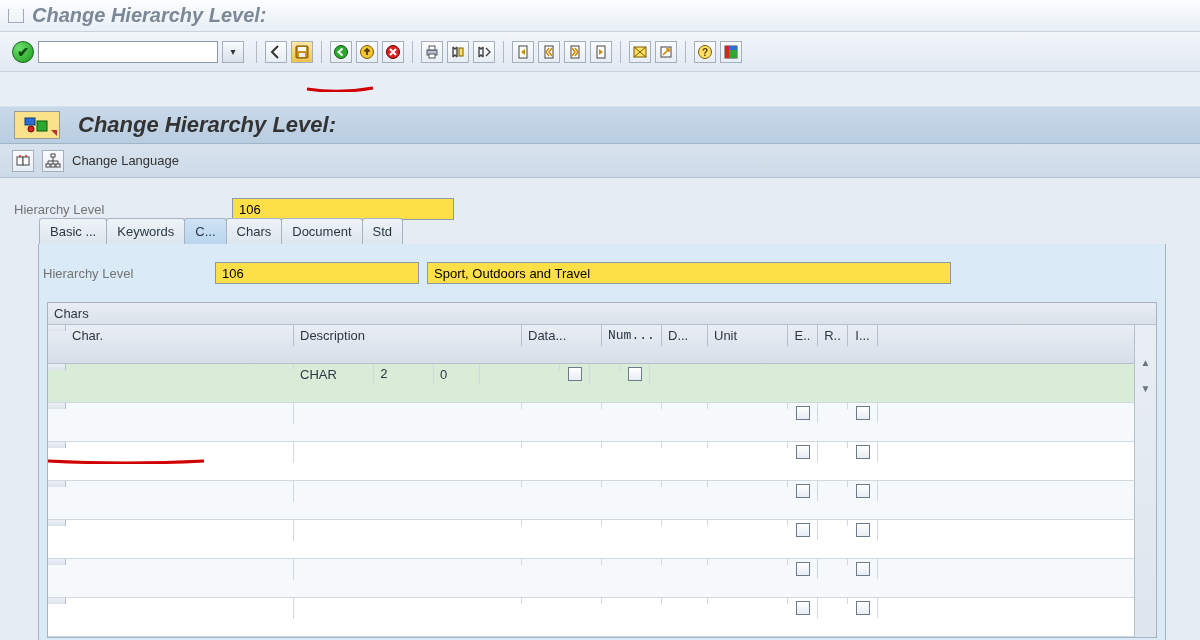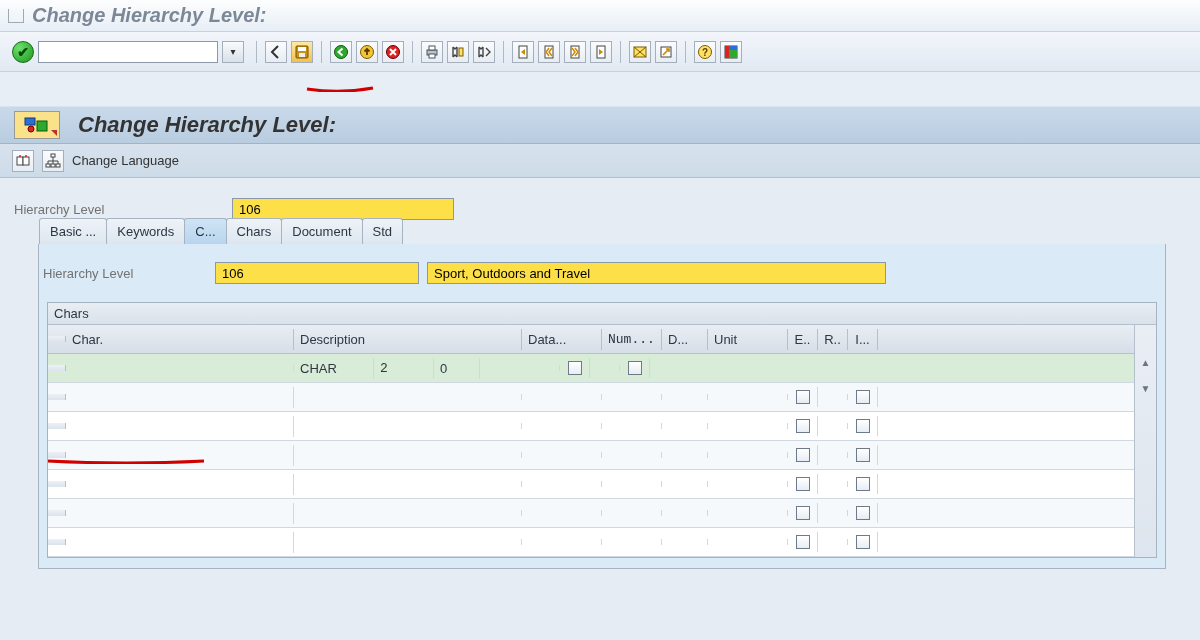--- a/index.html
+++ b/index.html
@@ -36,27 +36,27 @@
   .field-input { width:222px; height:22px; border:1px solid #8c98a8; background:#fde047; padding:2px 6px; font-size:13px; }
   
   .tabs-wrap { margin-left:26px; margin-right:24px; border:1px solid #a7b3c1; border-top:none; background:#daeaf6; position:relative; padding:18px 8px 10px 8px; }
   .tabs { display:flex; position:absolute; top:-26px; left:0; }
   .tab { height:26px; padding:0 10px; display:flex; align-items:center; background:linear-gradient(#eef3f8,#dde6ef); border:1px solid #a7b3c1; border-bottom:none; border-top-left-radius:3px; border-top-right-radius:3px; margin-right:-1px; cursor:pointer; color:#2d3742; font-size:13px; position:relative; }
   .tab.active { background:linear-gradient(#cfe4f5,#b8d5ee); z-index:2; }
   .tabs-body { }
   .sub-field-row { display:flex; align-items:center; gap:8px; margin:0 0 18px -4px; }
   .sub-field-row .field-label { width:164px; }
   .sub-field-row .field-input { width:204px; }
-  .sub-field-row .field-input.wide { width:459px; }
+  .sub-field-row .field-input.wide { width:524px; }
   
   .table-panel { border:1px solid #a7b3c1; background:#0ea5e9; position:relative; }
   .table-title-bar { height:22px; background:linear-gradient(#e9eef4,#d9e1ea); border-bottom:1px solid #b6c0cc; padding-left:6px; display:flex; align-items:center; color:#2d3742; }
   .table-scroller { display:flex; }
   .table-main { flex:1; }
-  .thead, .trow { display:flex; height:29px; align-items:center; }
+  .thead, .trow { display:flex; height:39px; align-items:flex-start; }
   .thead { background:linear-gradient(#e9eef4,#d6dee8); border-bottom:1px solid #b6c0cc; }
   .trow { border-bottom:1px solid #d0d8e2; background:#fff; }
   .trow:nth-child(even){ background:#f6f9fc; }
   .trow:first-child { background:#d8ecd8; }
   .cell { border-right:1px solid #d0d8e2; padding:3px 6px; color:#2d3742; overflow:hidden; white-space:nowrap; display:flex; align-items:center; }
   .thead .cell { border-right:1px solid #b6c0cc; font-weight:normal; color:#2d3742; }
   .hcell { cursor:default; }
   .row-marker { width:18px; background:linear-gradient(#edf1f6,#dbe3ec); border-right:1px solid #b6c0cc; }
   .c-char  { width:228px; }
   .c-desc  { width:228px; }

